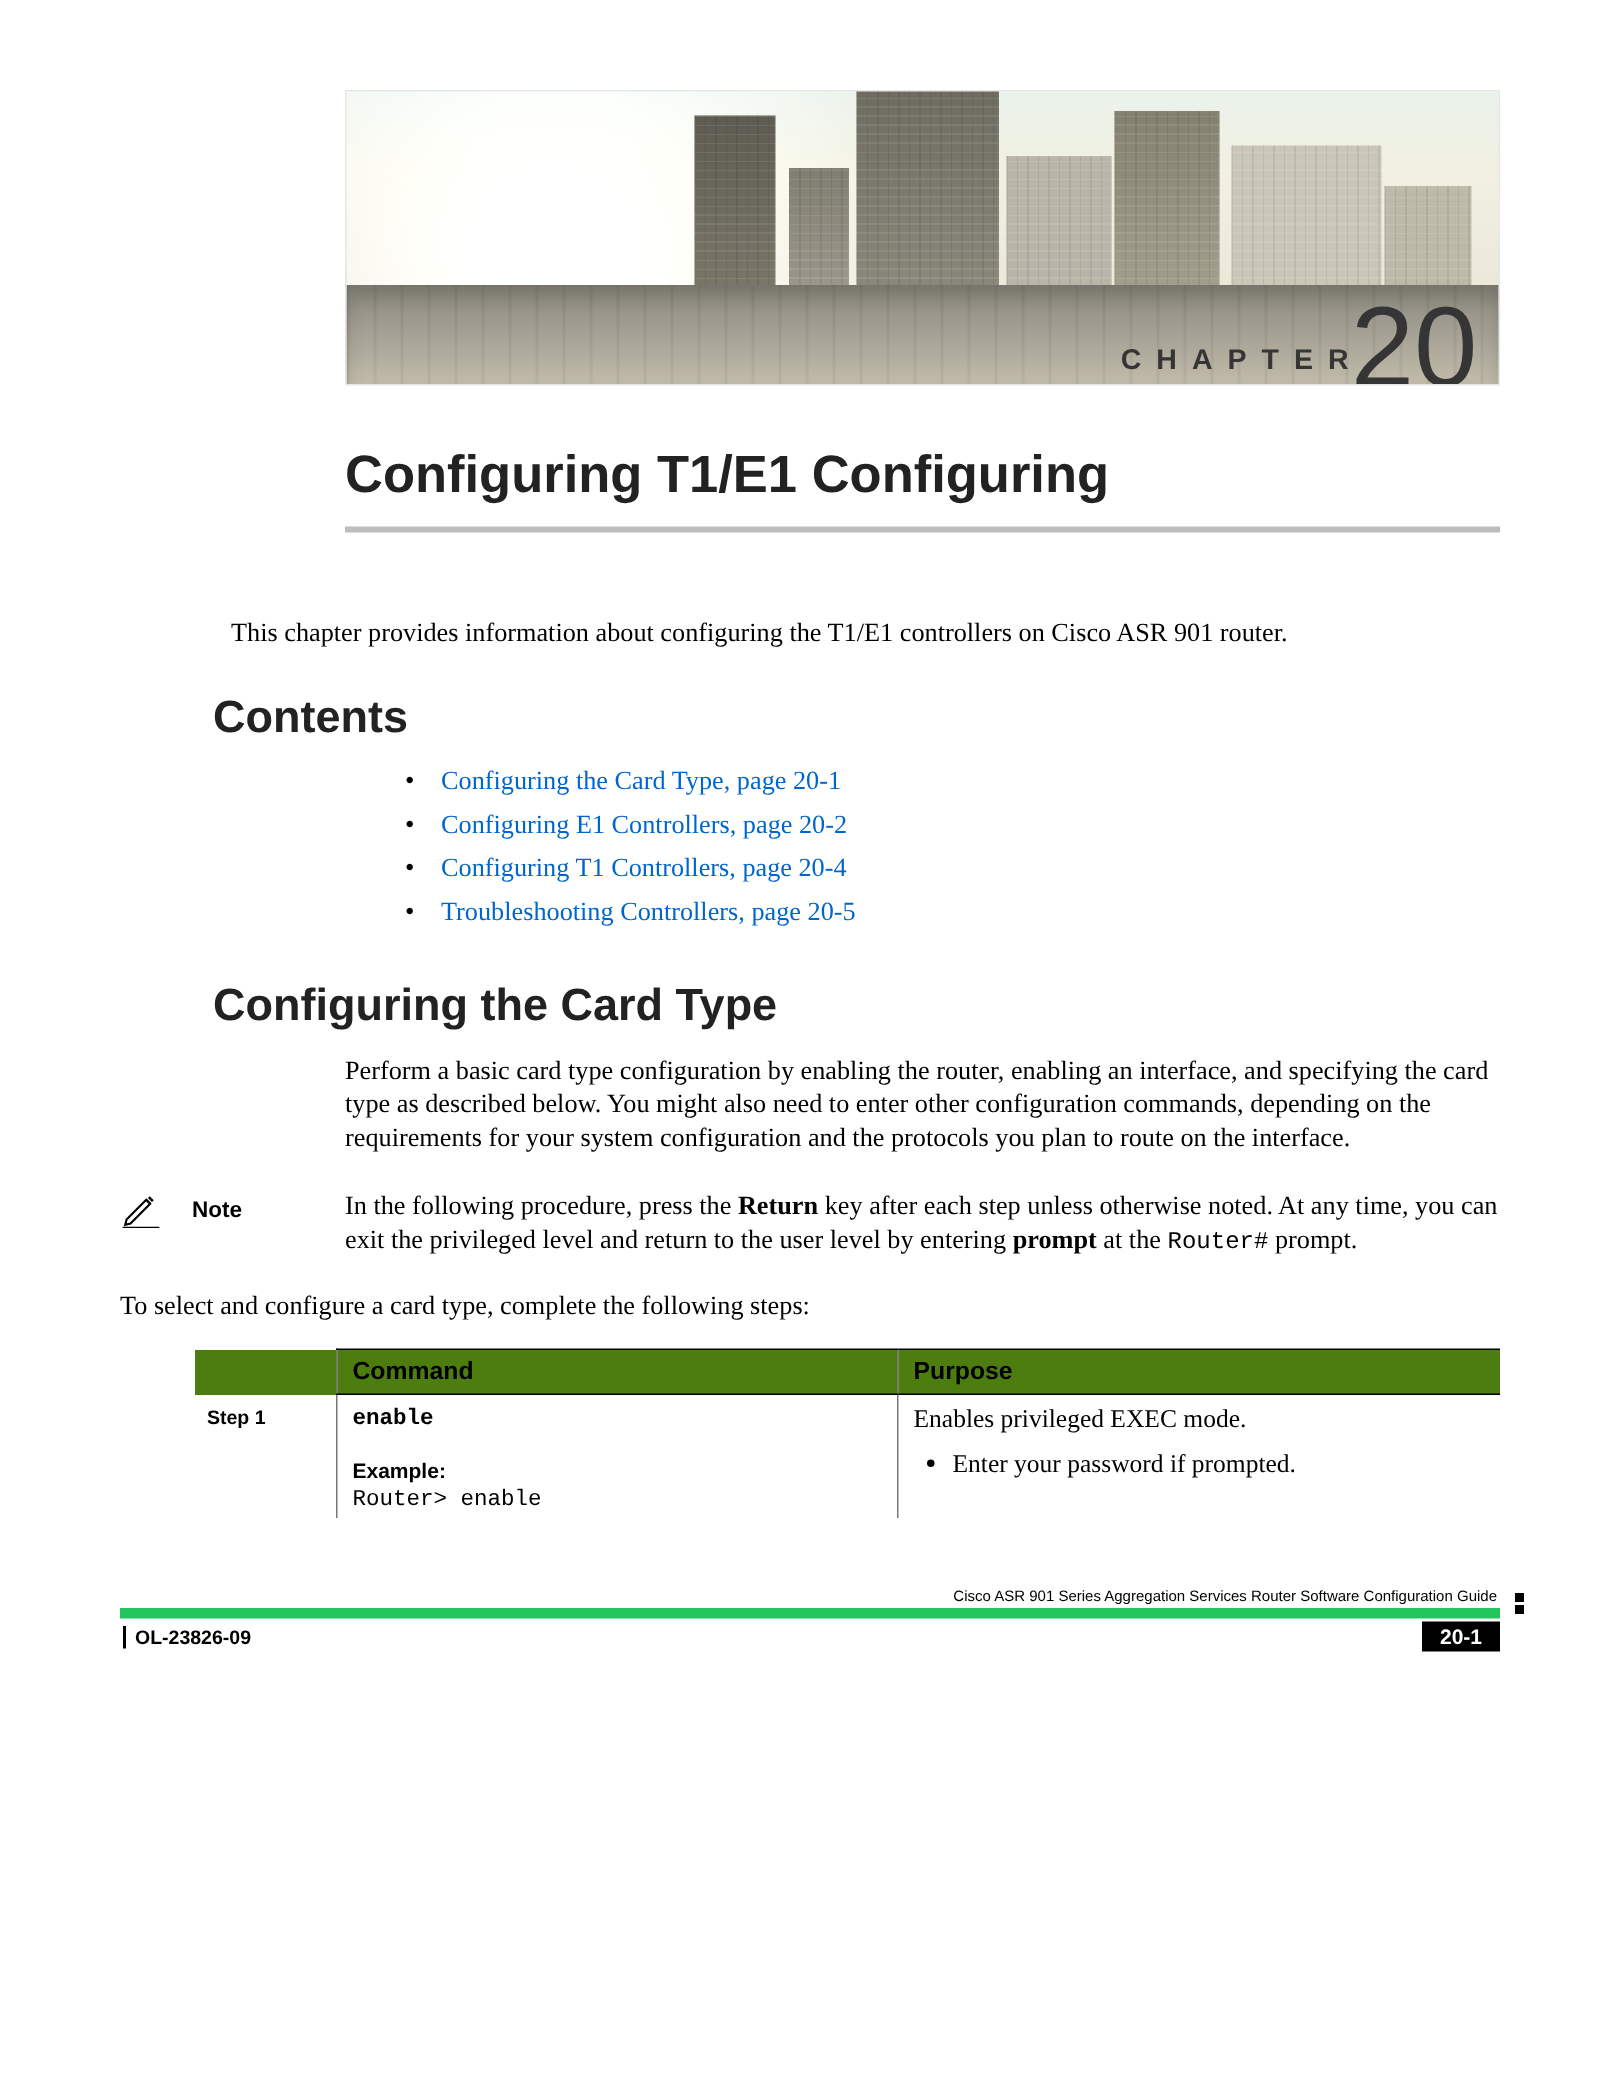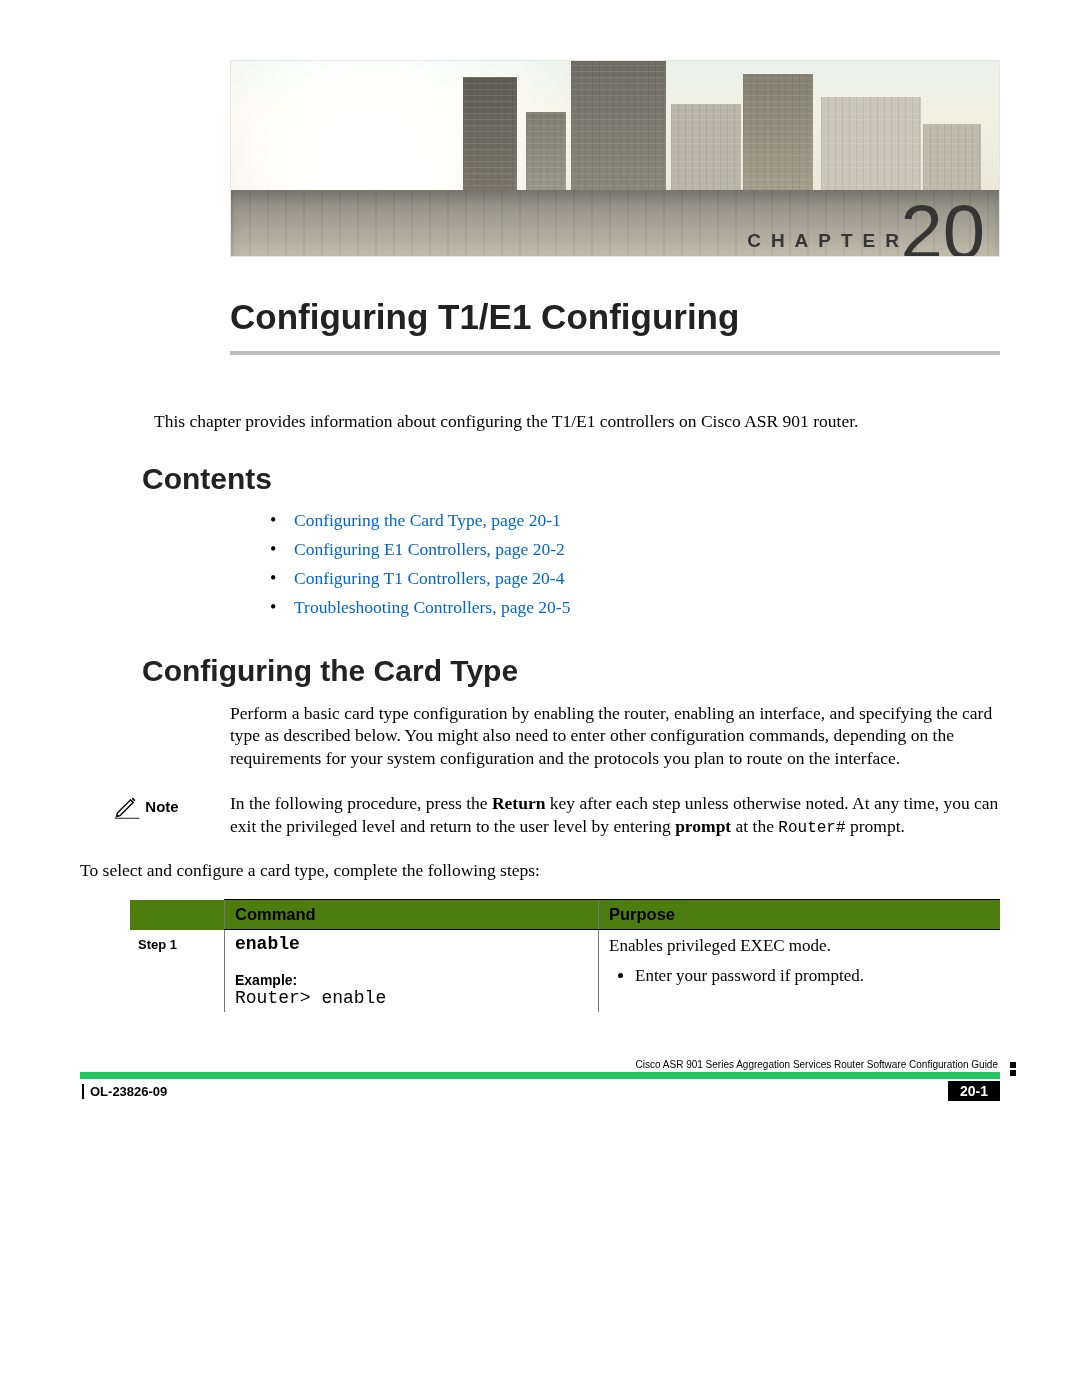--- a/index.html
+++ b/index.html
@@ -148,22 +148,22 @@
   .note-row {
     display: flex;
     align-items: flex-start;
     margin-top: 22px;
   }
   .note-label-col {
     width: 150px;
     flex: 0 0 150px;
     display: flex;
     align-items: flex-start;
-    gap: 4px;
-    justify-content: center;
+    gap: 20px;
+    justify-content: flex-start;
     padding-right: 18px;
     box-sizing: border-box;
   }
   .note-icon svg { width: 28px; height: 28px; }
   .note-label {
     font-family: Arial, Helvetica, sans-serif;
     font-weight: 700;
     font-size: 15px;
     margin-top: 6px;
   }
@@ -208,21 +208,21 @@
   }
   .cmd-table tr.r-last td:nth-child(2),
   .cmd-table tr.r-last td:nth-child(3) {
     border-bottom: 1px solid #000;
   }
   .step-label {
     font-family: Arial, Helvetica, sans-serif;
     font-weight: 700;
     font-size: 13px;
   }
-  .mono { font-family: "Courier New", monospace; font-size: 18px; }
+  .mono { font-family: "Courier New", monospace; font-size: 15px; }
   .mono.b { font-weight: 700; }
   .ex-label {
     font-family: Arial, Helvetica, sans-serif;
     font-weight: 700;
     font-size: 14px;
     margin-top: 18px;
     display:block;
   }
   .purpose { font-size: 17px; line-height:1.4;}
   .purpose ul { margin:6px 0 0 4px; padding-left: 22px;}

